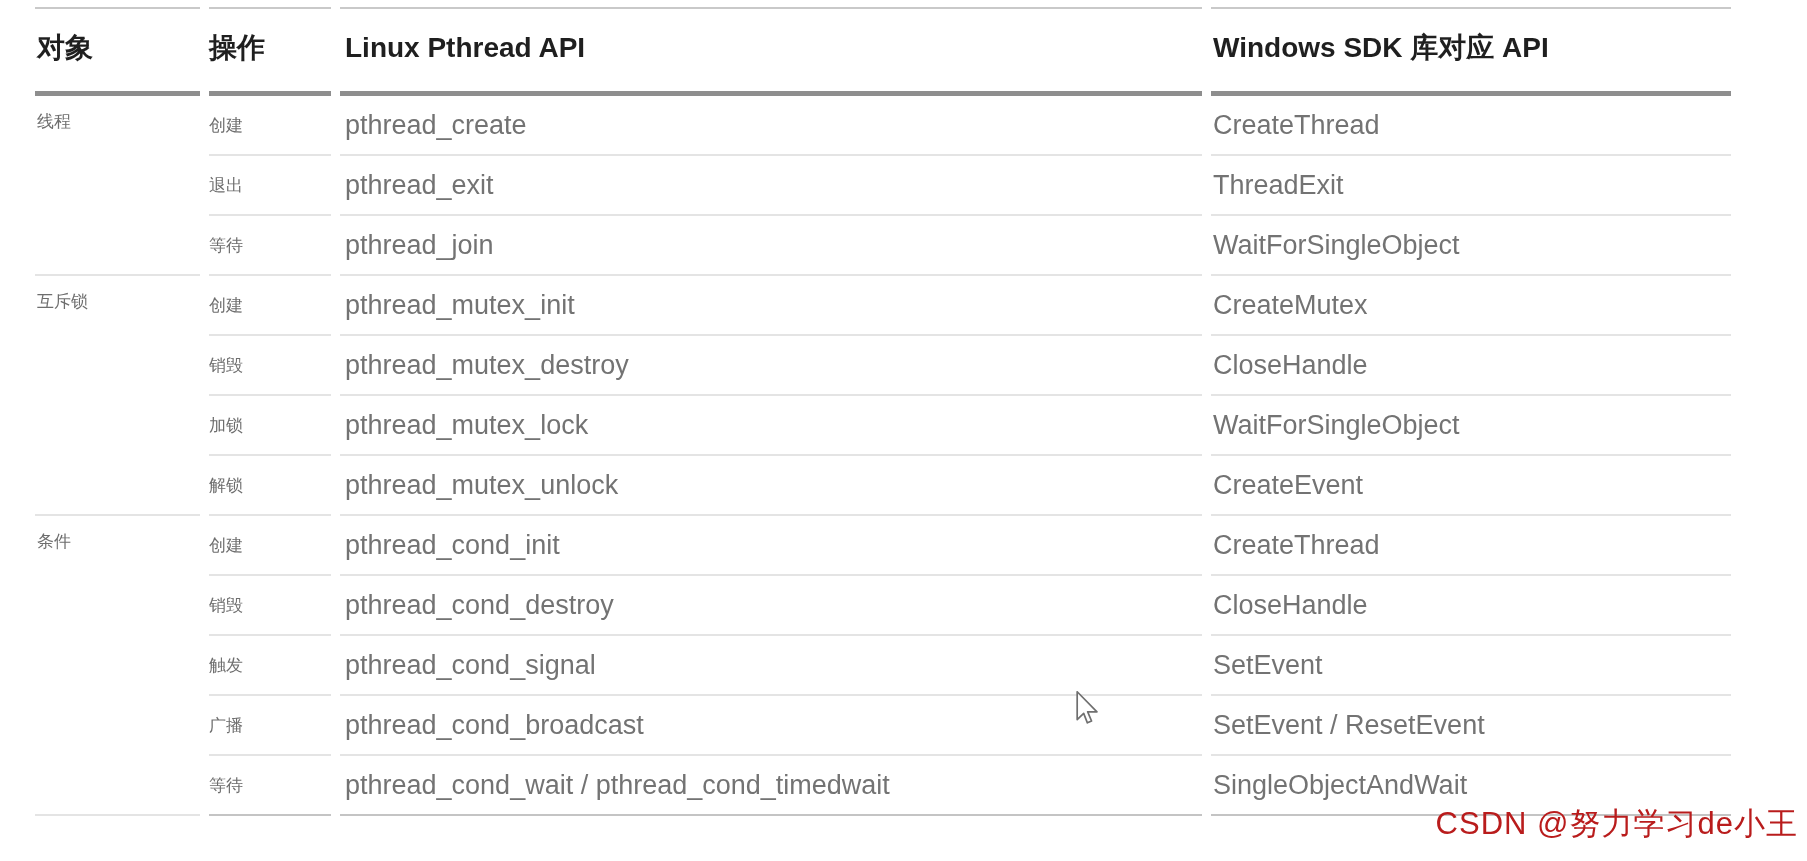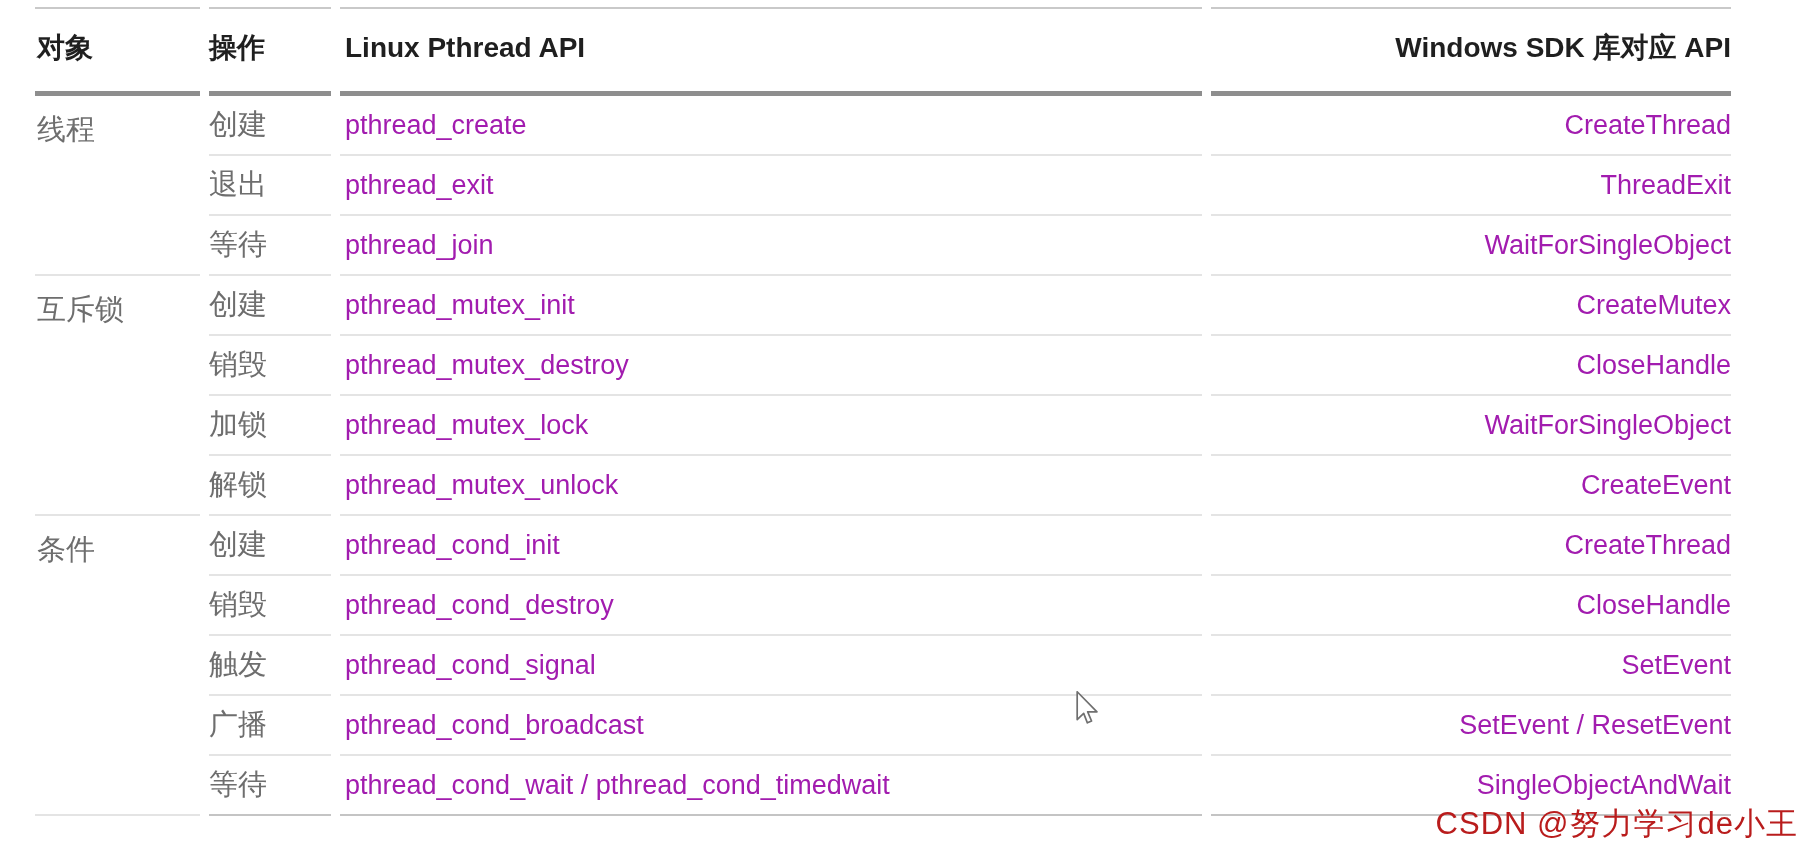--- a/index.html
+++ b/index.html
@@ -34,37 +34,37 @@
     font-weight: bold;
     color: #1f1f1f;
     padding: 0 0 4px 0;
     white-space: nowrap;
   }
   td {
     border-bottom: 2px solid #e4e4e4;
     height: 58px;
     vertical-align: middle;
     font-size: 27px;
-    color: #a21caf;
+    color: #737373;
     padding: 0;
     white-space: nowrap;
     background: #ffffff;
   }
 
   
   .pad-obj   { padding-left: 2px; }
   .pad-op    { padding-left: 0px; margin-left: 8px; }
   .pad-linux { padding-left: 5px; }
-  .pad-win   { padding-left: 2px; text-align: right; }
+  .pad-win   { padding-left: 2px; }
 
   
   td.obj-cell, td.op-cell {
     color: #6e6e6e;
     font-family: "Liberation Serif", "DejaVu Serif", serif;
-    font-size: 29px;
+    font-size: 17px;
   }
   td.obj-cell {
     vertical-align: top;
     padding-top: 14px;
   }
 
   
   tbody tr:last-child td { border-bottom: 2px solid #c4c4c4; }
 
   

